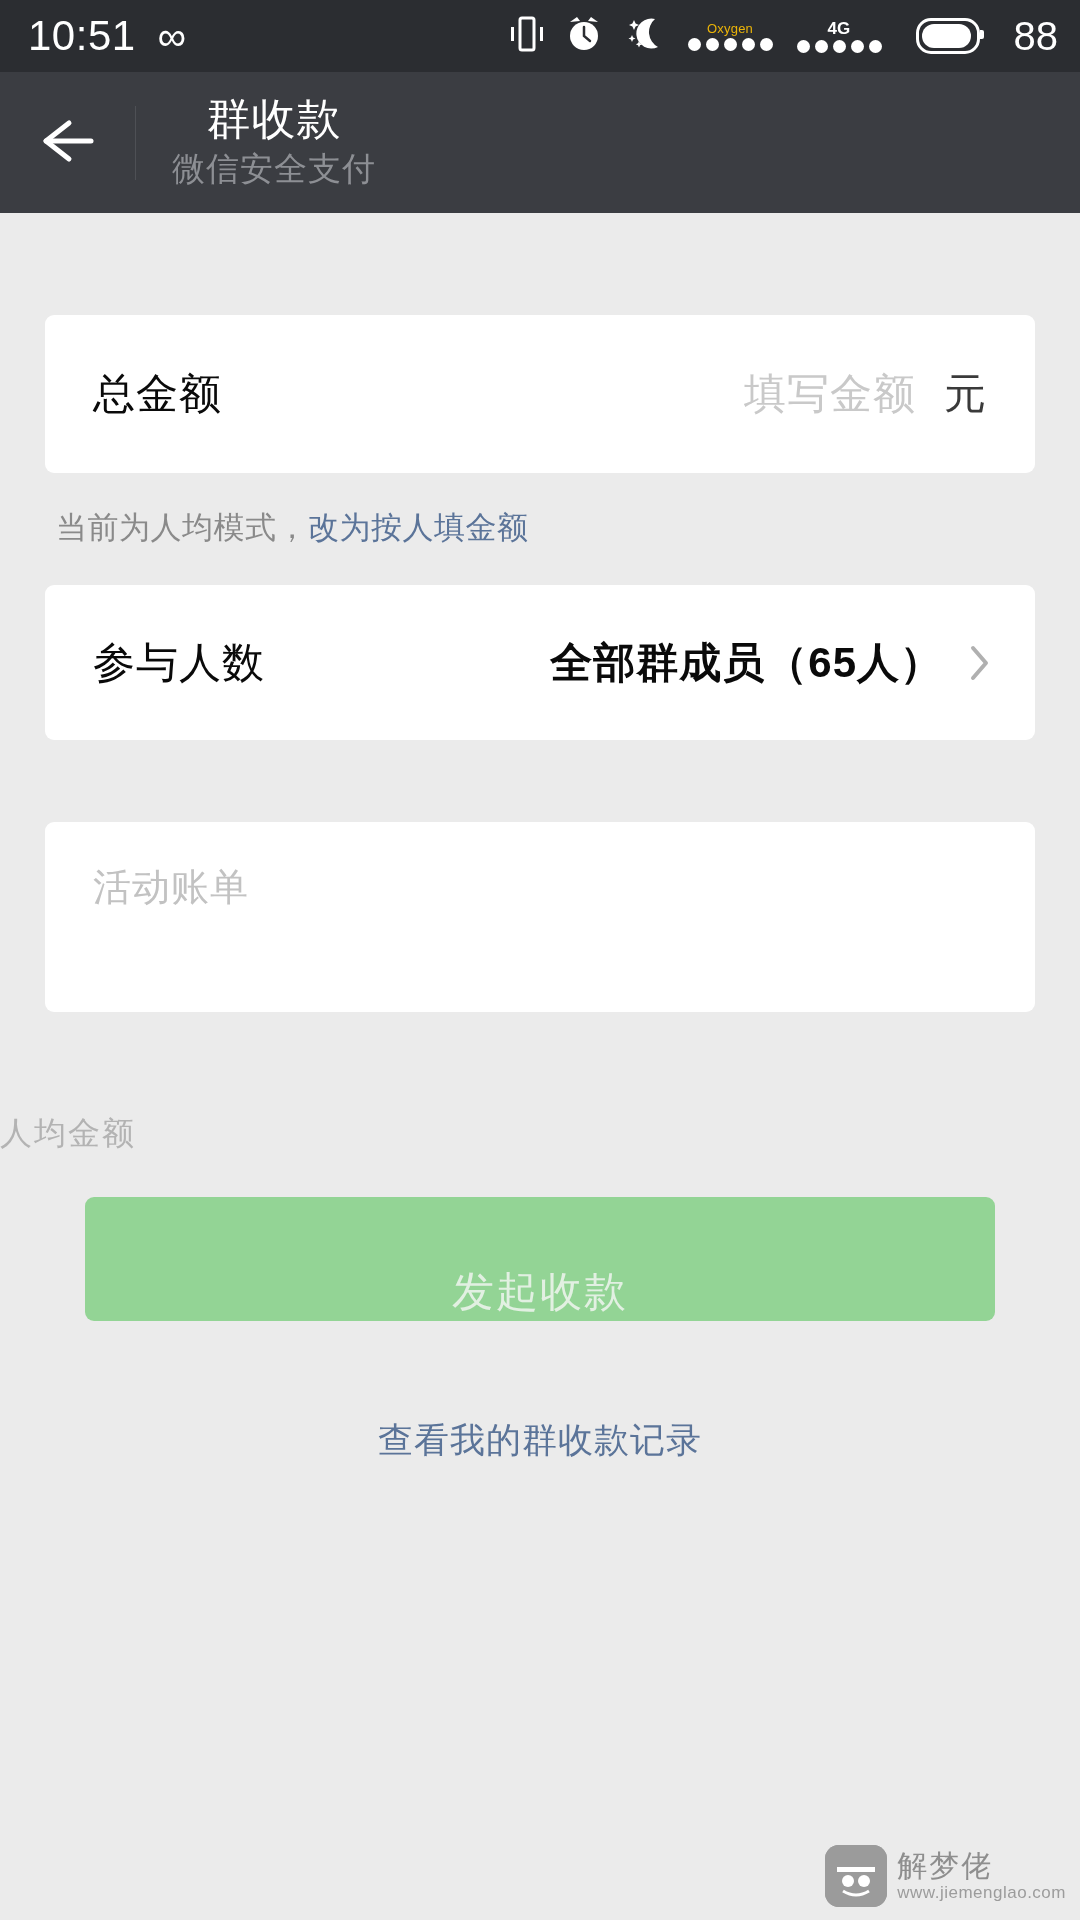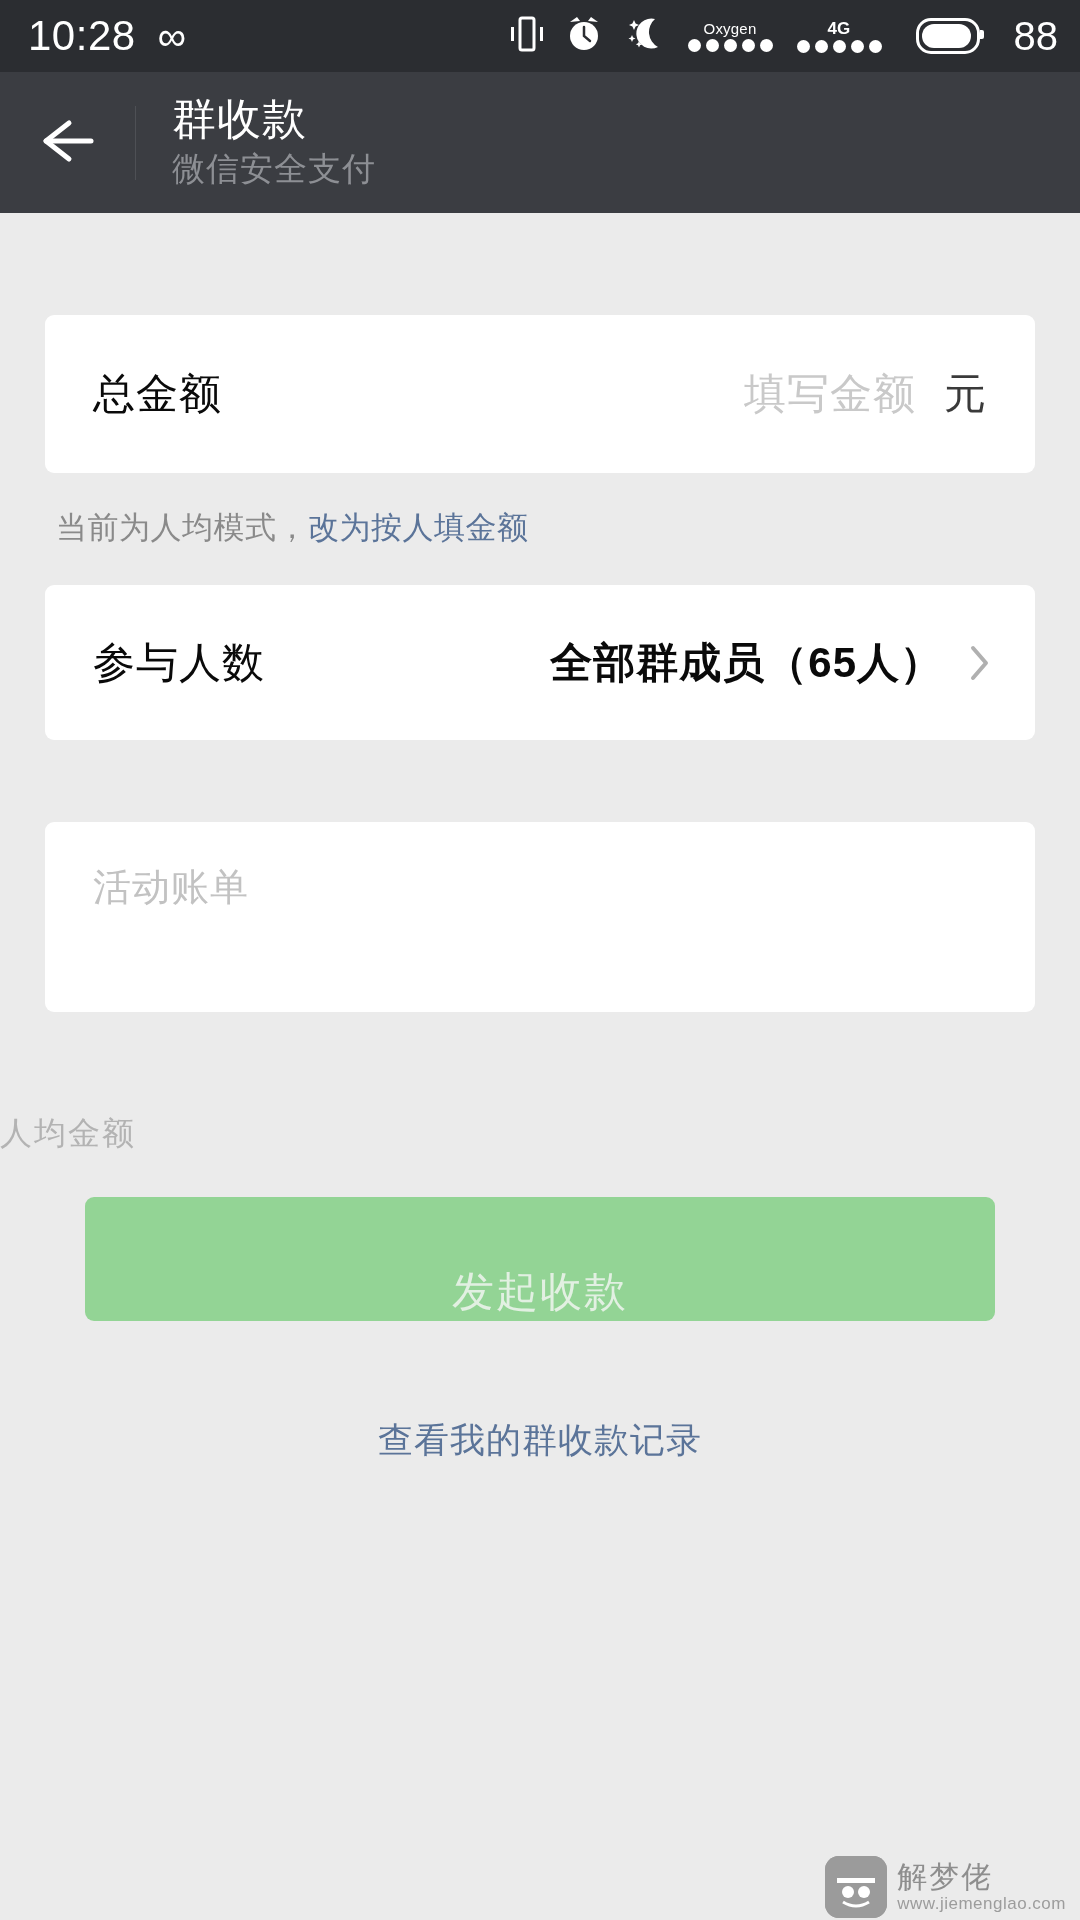--- a/index.html
+++ b/index.html
@@ -45,22 +45,22 @@
   .sb-icon { display: block; }
   .sb-sim {
     display: flex;
     flex-direction: column;
     align-items: center;
     justify-content: center;
     gap: 3px;
     margin-left: 4px;
   }
   .sb-sim-label {
-    font-size: 15px;
-    color: #ffffff;
+    font-size: 13px;
+    color: #eab308;
     line-height: 1;
     letter-spacing: .2px;
   }
   .sb-sim-label.net {
     font-size: 17px;
     font-weight: bold;
     color: #ffffff;
   }
   .sb-dots { display: flex; gap: 5px; }
   .sb-dot {
@@ -121,20 +121,21 @@
   .title-texts {
     display: flex;
     flex-direction: column;
     justify-content: center;
   }
   .title-main {
     color: #ffffff;
     font-size: 44px;
     line-height: 1.12;
     letter-spacing: 1px;
+    text-align: center;
   }
   .title-sub {
     color: #8d8f94;
     font-size: 33px;
     line-height: 1.3;
     margin-top: 4px;
     letter-spacing: 1px;
   }
 
   
@@ -265,21 +266,21 @@
     margin-top: 96px;
     font-size: 35px;
     color: #5b7499;
     letter-spacing: 1px;
   }
 
   
   .watermark {
     position: absolute;
     right: 14px;
-    bottom: 2px;
+    bottom: 13px;
     display: flex;
     align-items: center;
     gap: 10px;
   }
   .wm-badge {
     width: 62px; height: 62px;
     border-radius: 14px;
     background: #9a9a9a;
     position: relative;
     flex: none;
@@ -297,21 +298,21 @@
   .wm-url {
     font-size: 17px;
     color: #9c9c9c;
     letter-spacing: .5px;
   }
 </style>
 </head>
 <body>
 
 <div class="statusbar">
-  <div class="sb-clock">10:28</div>
+  <div class="sb-clock">10:51</div>
   <div class="sb-infinity">∞</div>
   <div class="sb-spacer"></div>
 
   <div class="sb-icons">
     <span class="sb-icon">
       <svg width="34" height="40" viewBox="0 0 34 40">
         <rect x="10" y="4" width="14" height="32" rx="2" fill="none" stroke="#fff" stroke-width="3"></rect>
         <rect x="1" y="13" width="3" height="14" fill="#fff"></rect>
         <rect x="30" y="13" width="3" height="14" fill="#fff"></rect>
       </svg>

